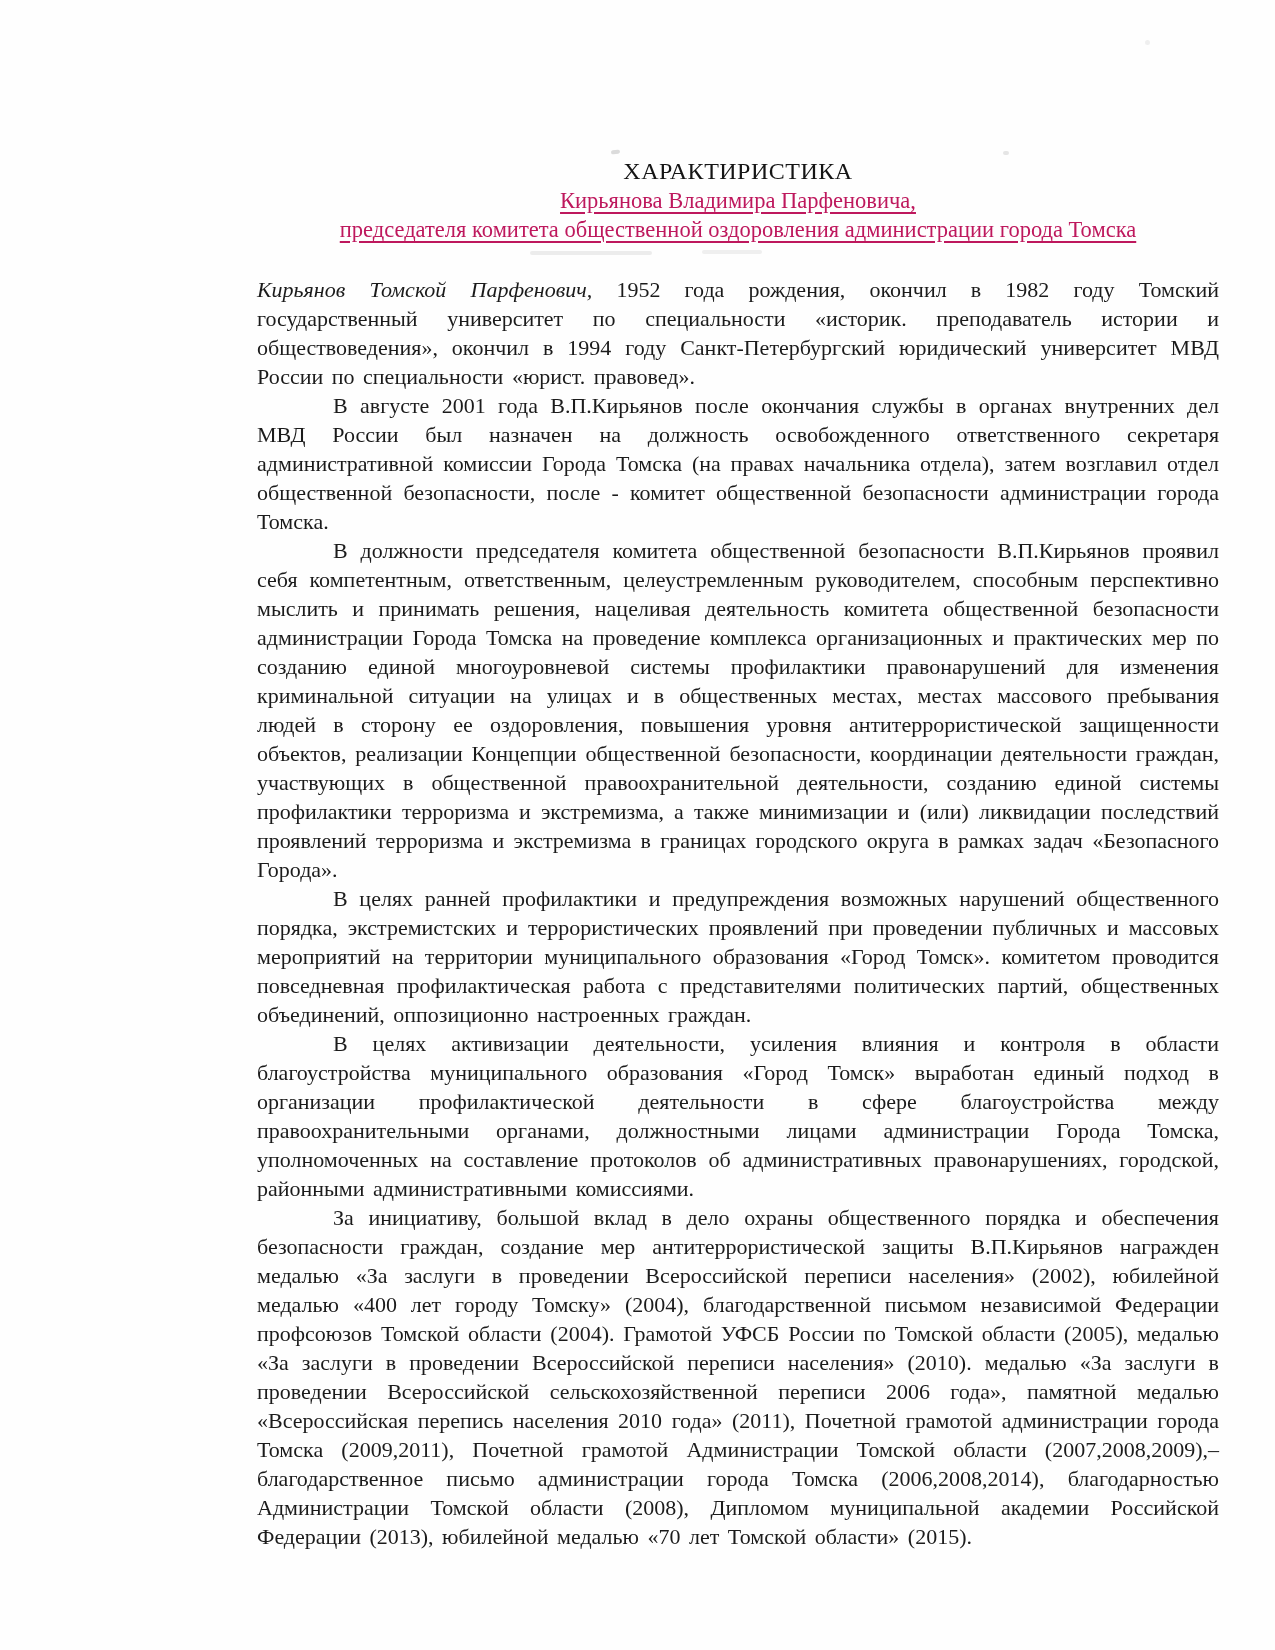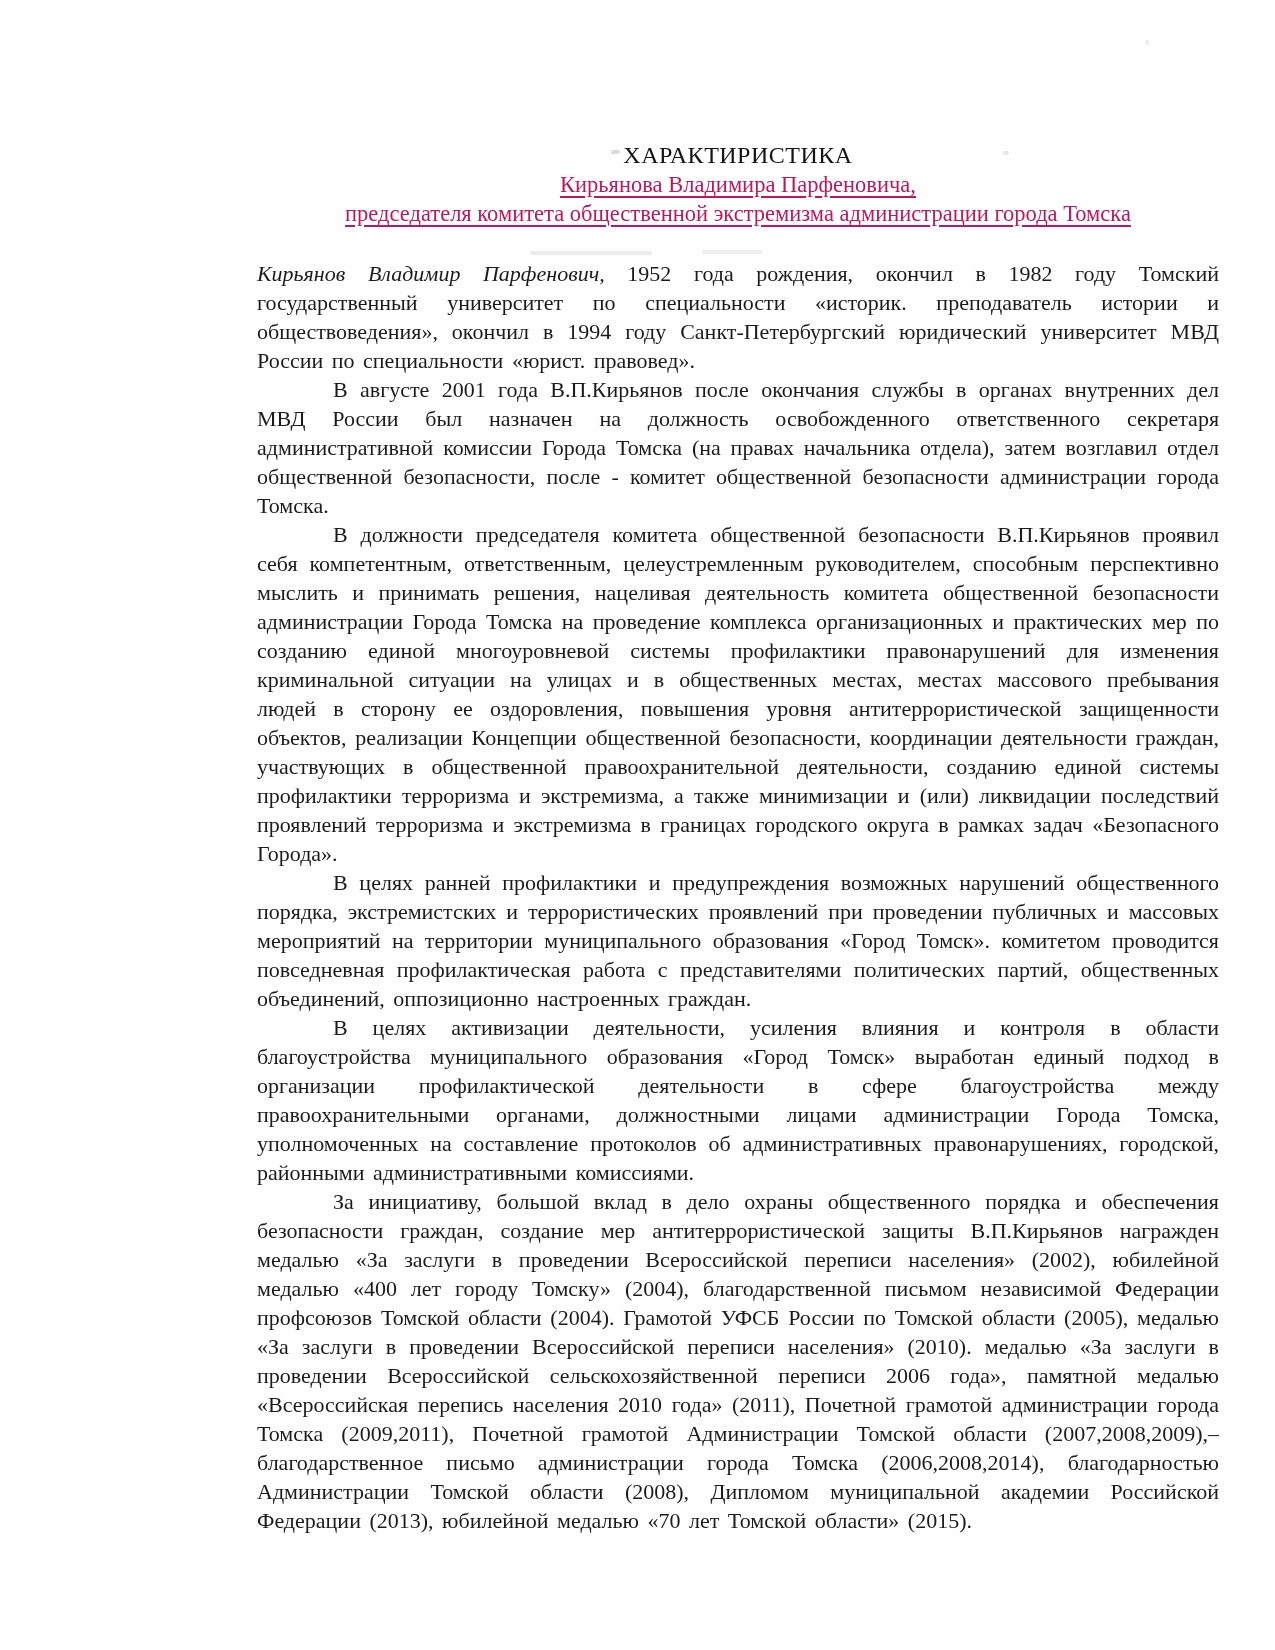--- a/index.html
+++ b/index.html
@@ -12,21 +12,21 @@
     width: 1275px;
     height: 1650px;
     background: #fefefe;
     overflow: hidden;
     font-family: "Liberation Serif", "DejaVu Serif", serif;
     color: #1b1b1b;
   }
   .content {
     position: absolute;
     left: 257px;
-    top: 140px;
+    top: 156px;
     width: 962px;
   }
   .doc-title {
     text-align: center;
     font-size: 24px;
     line-height: 30px;
     letter-spacing: 0.5px;
     color: #151515;
   }
   .doc-subtitle {
@@ -78,25 +78,25 @@
   <span class="artifact a3"></span>
   <span class="artifact a4"></span>
   <span class="artifact a5"></span>
 
   <div class="content">
 
     <div class="doc-title">ХАРАКТИРИСТИКА</div>
 
     <div class="doc-subtitle">Кирьянова Владимира Парфеновича,</div>
 
-    <div class="doc-subtitle">председателя комитета общественной экстремизма администрации города Томска</div>
+    <div class="doc-subtitle">председателя комитета общественной оздоровления администрации города Томска</div>
 
     <div class="doc-body">
 
-      <p class="intro"><span class="lead-italic">Кирьянов Владимир Парфенович,</span><span> 1952 года рождения, окончил в 1982 году Томский государственный университет по специальности «историк. преподаватель истории и обществоведения», окончил в 1994 году Санкт-Петербургский юридический университет МВД России по специальности «юрист. правовед».</span></p>
+      <p class="intro"><span class="lead-italic">Кирьянов Томской Парфенович,</span><span> 1952 года рождения, окончил в 1982 году Томский государственный университет по специальности «историк. преподаватель истории и обществоведения», окончил в 1994 году Санкт-Петербургский юридический университет МВД России по специальности «юрист. правовед».</span></p>
 
       <p>В августе 2001 года В.П.Кирьянов после окончания службы в органах внутренних дел МВД России был назначен на должность освобожденного ответственного секретаря административной комиссии Города Томска (на правах начальника отдела), затем возглавил отдел общественной безопасности, после - комитет общественной безопасности администрации города Томска.</p>
 
       <p>В должности председателя комитета общественной безопасности В.П.Кирьянов проявил себя компетентным, ответственным, целеустремленным руководителем, способным перспективно мыслить и принимать решения, нацеливая деятельность комитета общественной безопасности администрации Города Томска на проведение комплекса организационных и практических мер по созданию единой многоуровневой системы профилактики правонарушений для изменения криминальной ситуации на улицах и в общественных местах, местах массового пребывания людей в сторону ее оздоровления, повышения уровня антитеррористической защищенности объектов, реализации Концепции общественной безопасности, координации деятельности граждан, участвующих в общественной правоохранительной деятельности, созданию единой системы профилактики терроризма и экстремизма, а также минимизации и (или) ликвидации последствий проявлений терроризма и экстремизма в границах городского округа в рамках задач «Безопасного Города».</p>
 
       <p>В целях ранней профилактики и предупреждения возможных нарушений общественного порядка, экстремистских и террористических проявлений при проведении публичных и массовых мероприятий на территории муниципального образования «Город Томск». комитетом проводится повседневная профилактическая работа с представителями политических партий, общественных объединений, оппозиционно настроенных граждан.</p>
 
       <p>В целях активизации деятельности, усиления влияния и контроля в области благоустройства муниципального образования «Город Томск» выработан единый подход в организации профилактической деятельности в сфере благоустройства между правоохранительными органами, должностными лицами администрации Города Томска, уполномоченных на составление протоколов об административных правонарушениях, городской, районными административными комиссиями.</p>
 
       <p>За инициативу, большой вклад в дело охраны общественного порядка и обеспечения безопасности граждан, создание мер антитеррористической защиты В.П.Кирьянов награжден медалью «За заслуги в проведении Всероссийской переписи населения» (2002), юбилейной медалью «400 лет городу Томску» (2004), благодарственной письмом независимой Федерации профсоюзов Томской области (2004). Грамотой УФСБ России по Томской области (2005), медалью «За заслуги в проведении Всероссийской переписи населения» (2010). медалью «За заслуги в проведении Всероссийской сельскохозяйственной переписи 2006 года», памятной медалью «Всероссийская перепись населения 2010 года» (2011), Почетной грамотой администрации города Томска (2009,2011), Почетной грамотой Администрации Томской области (2007,2008,2009),– благодарственное письмо администрации города Томска (2006,2008,2014), благодарностью Администрации Томской области (2008), Дипломом муниципальной академии Российской Федерации (2013), юбилейной медалью «70 лет Томской области» (2015).</p>

